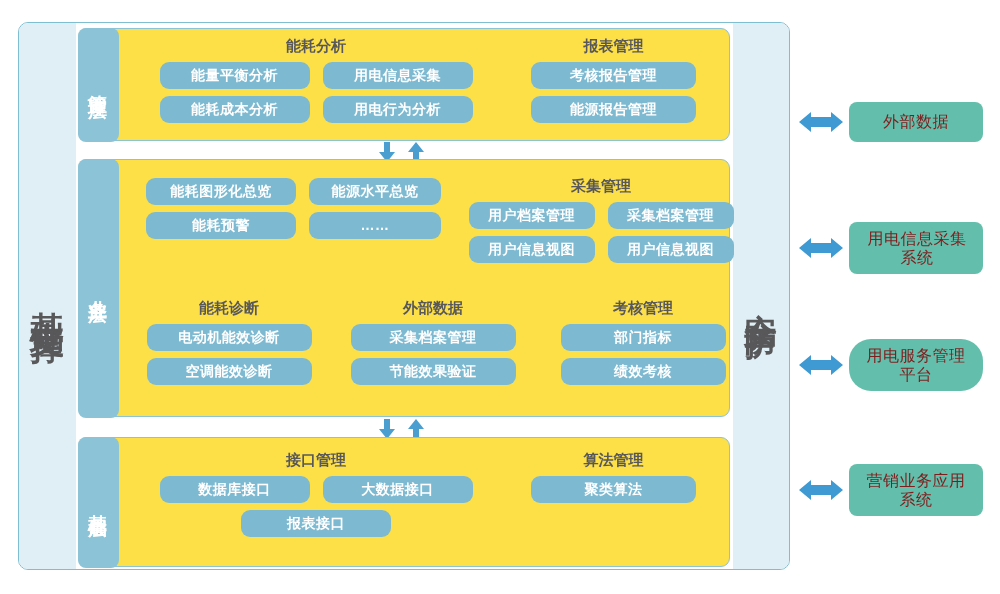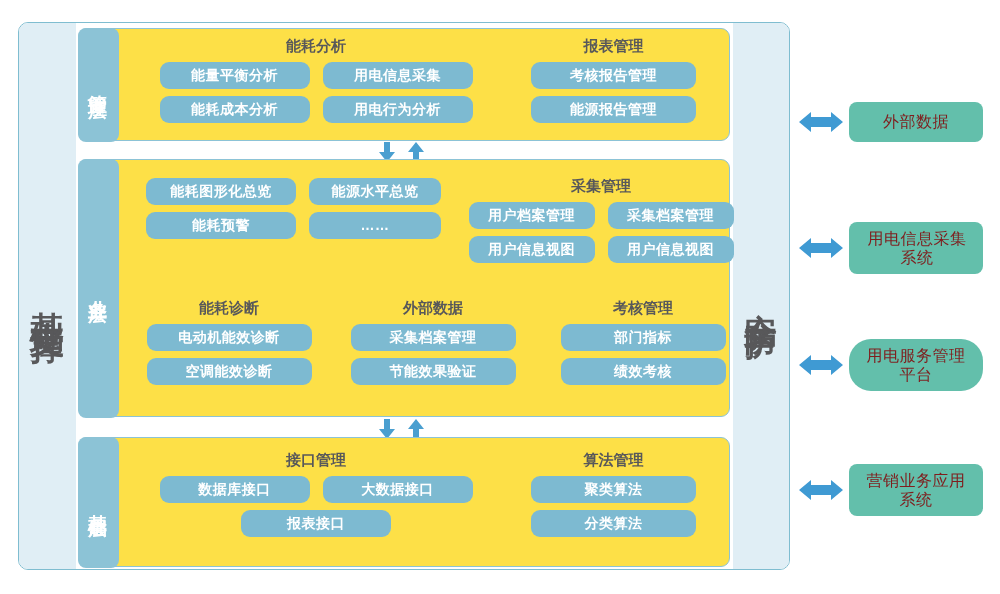--- a/index.html
+++ b/index.html
@@ -326,23 +326,20 @@
         <div class="pill-row">
           <div class="pill w150">报表接口</div>
         </div>
       </div>
 
       <div class="group" style="left:400px; top:14px; width:190px;">
         <div class="group-title">算法管理</div>
         <div class="pill-row">
           <div class="pill w165">聚类算法</div>
         </div>
-        <div class="pill-row">
-          <div class="pill w165">分类算法</div>
-        </div>
       </div>
 
     </div>
   </div>
 
   <svg class="ext-arrow" style="left:799px; top:109px;" viewBox="0 0 44 26">
     <polygon points="0,13 12,3 12,8 32,8 32,3 44,13 32,23 32,18 12,18 12,23" fill="#3f9ad3"></polygon>
   </svg>
   <div class="ext-box" style="left:849px; top:102px; width:134px; height:40px;">
     <span>外部数据</span>

